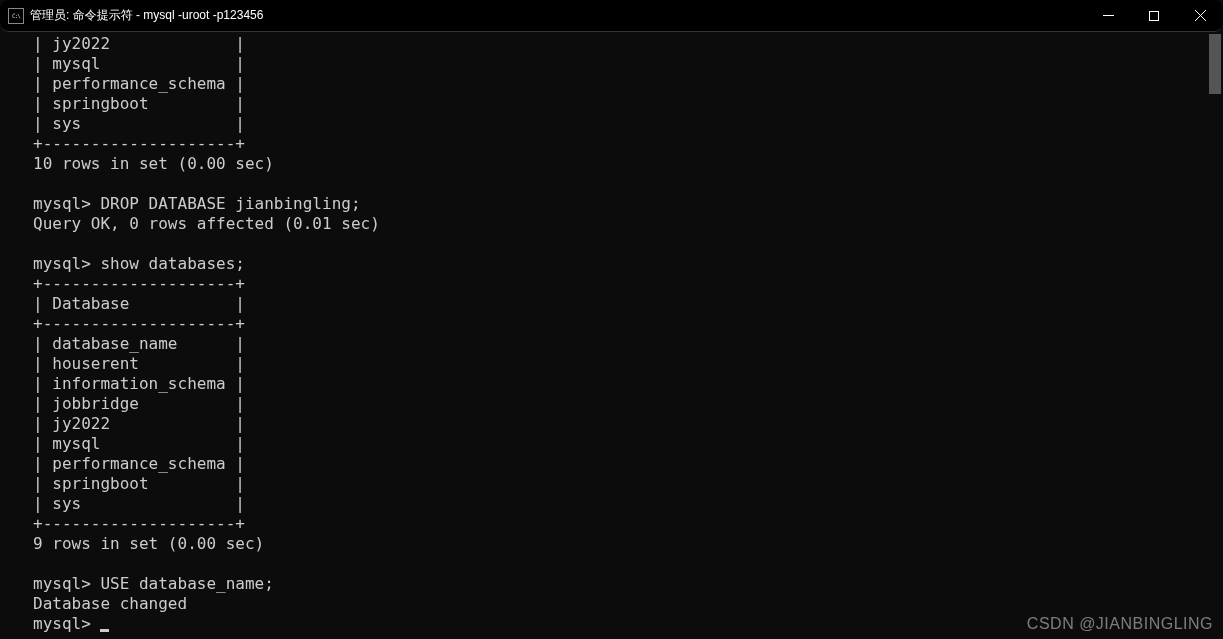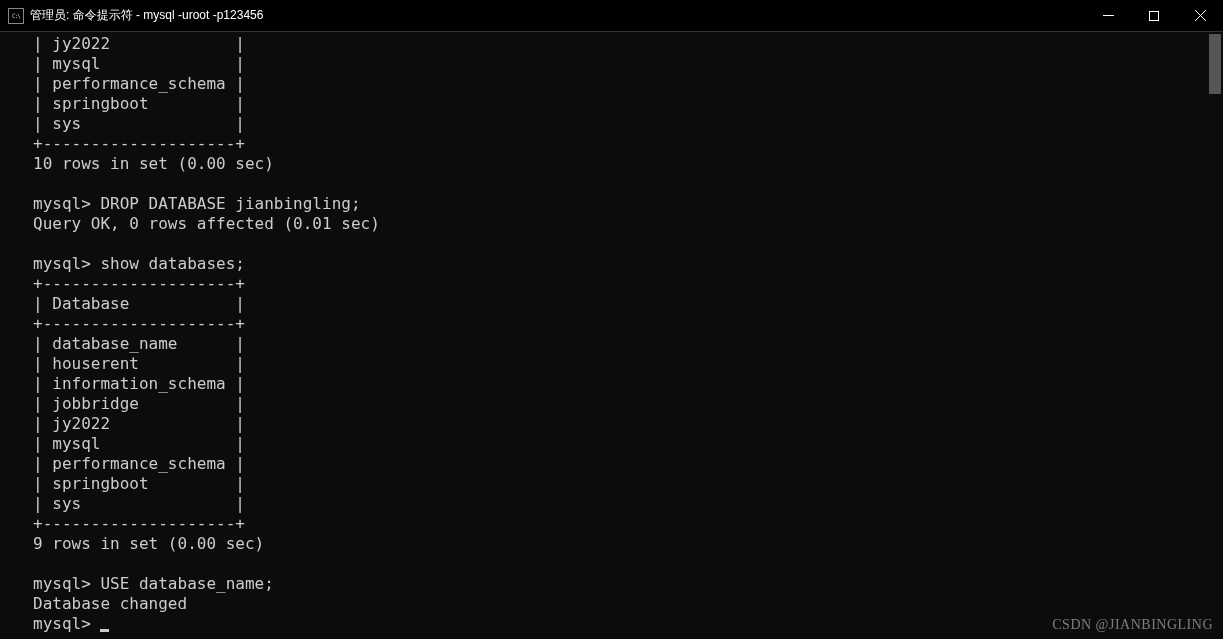--- a/index.html
+++ b/index.html
@@ -17,20 +17,21 @@
     }
     .titlebar {
       height: 32px;
       background: #000000;
       display: flex;
       align-items: center;
       color: #ffffff;
       font-size: 13px;
       border-bottom: 1px solid #333;
       position: relative;
+      border-radius: 9px;
     }
     .titlebar-icon {
       width: 16px;
       height: 16px;
       margin-left: 8px;
       margin-right: 6px;
       display: inline-flex;
       align-items: center;
       justify-content: center;
       border: 1px solid #888;
@@ -75,22 +76,22 @@
       width: 12px;
       height: 60px;
       background: #555;
       border-radius: 0;
     }
     .watermark {
       position: absolute;
       right: 10px;
       bottom: 6px;
       color: rgba(200, 200, 200, 0.6);
-      font-size: 14px;
-      font-family: Liberation Serif, serif;
+      font-size: 16px;
+      font-family: Liberation Sans, sans-serif;
       letter-spacing: 0.5px;
     }
     .cursor {
       display: inline-block;
       width: 9px;
       height: 3px;
       background: #cccccc;
       vertical-align: bottom;
       margin-bottom: 2px;
     }

